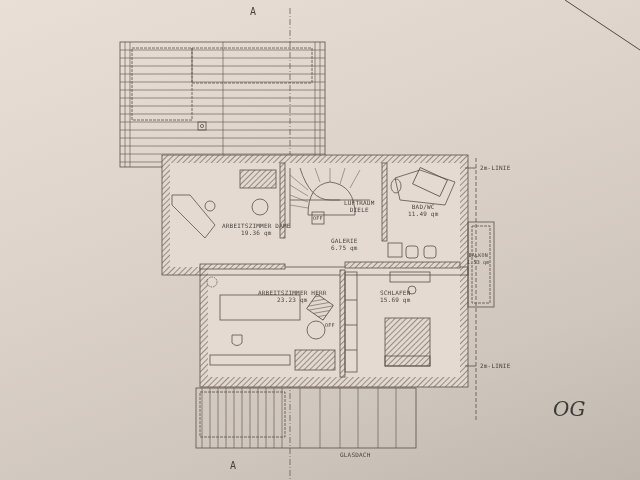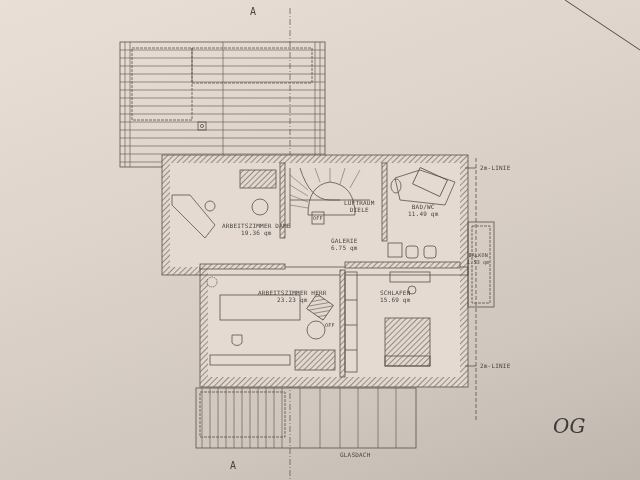--- a/index.html
+++ b/index.html
@@ -177,14 +177,14 @@
   <div>1.53 qm</div>
 </div>
 
 <div class="lbl" style="left:313px;top:215px;font-size:5px;">OFF</div>
 <div class="lbl" style="left:325px;top:322px;font-size:5px;">OFF</div>
 
 <div class="lbl" style="left:480px;top:164px;">2m-LINIE</div>
 <div class="lbl" style="left:480px;top:362px;">2m-LINIE</div>
 <div class="lbl" style="left:340px;top:451px;">GLASDACH</div>
 
-<div class="hand" style="left:553px;top:397px;margin-top:17px;">OG</div>
+<div class="hand" style="left:553px;top:397px;">OG</div>
 </div>
 
 </body></html>

